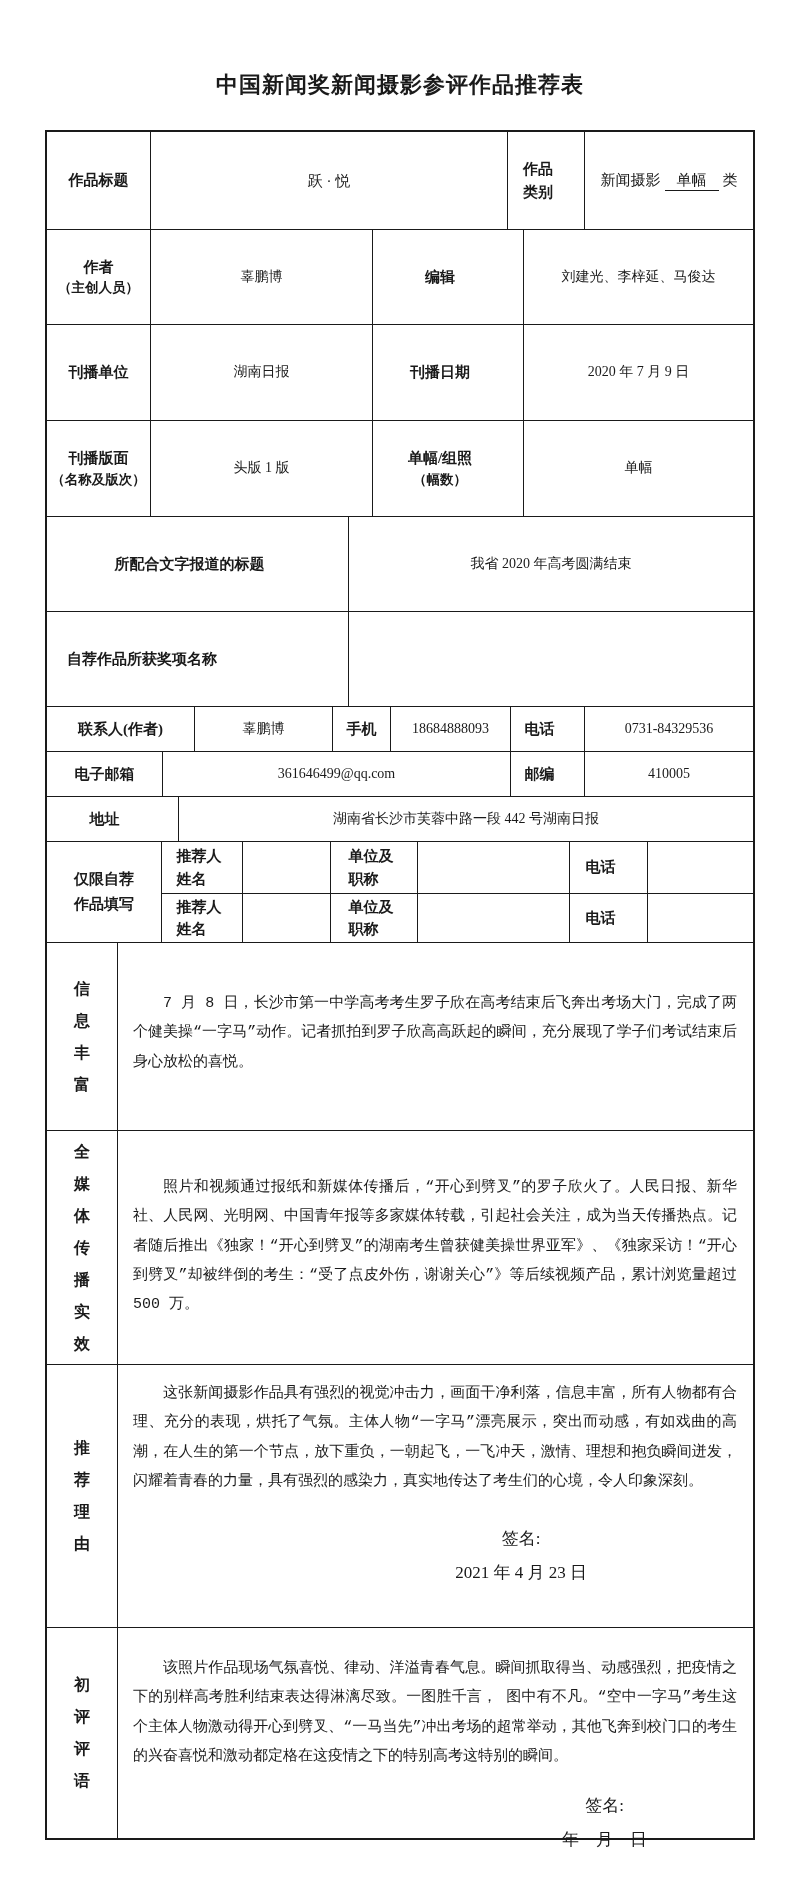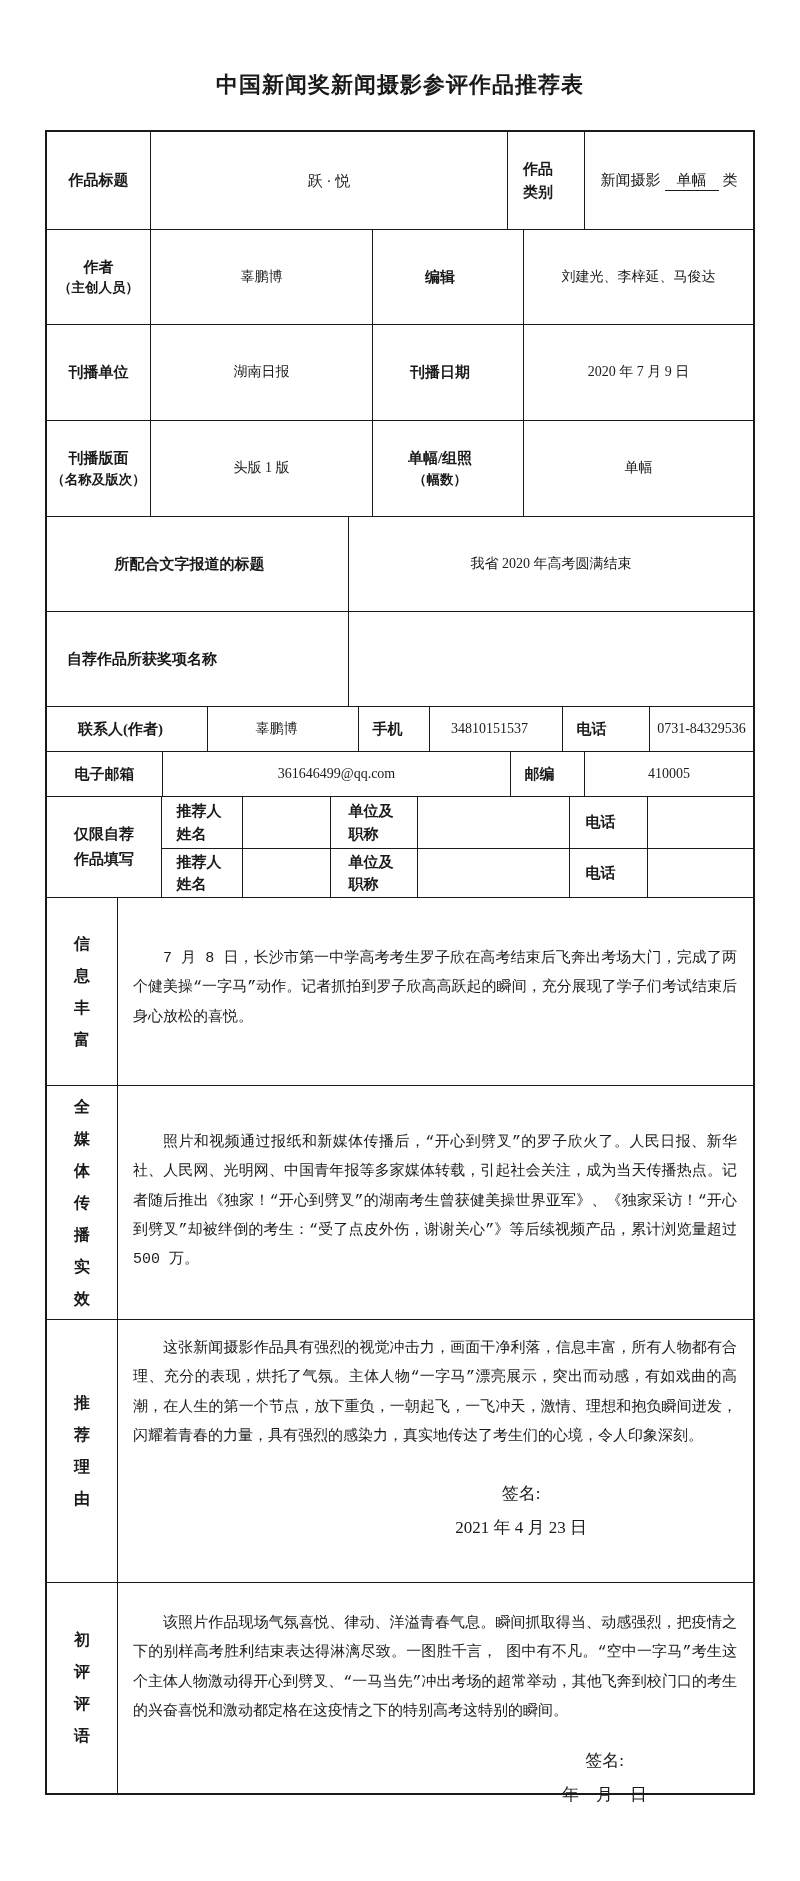--- a/index.html
+++ b/index.html
@@ -39,21 +39,21 @@
   .sublabel { font-weight: bold; font-size: 13.5px; line-height: 1.5; }
   .value { font-size: 14px; line-height: 1.6; }
   .value-lg { font-size: 15px; }
   .wrap2 { width: 2.2em; word-break: break-all; margin: 0 auto; }
   .wrap4 { width: 4.4em; word-break: break-all; margin: 0 auto; line-height: 1.7; }
   .wrap3l { width: 3.4em; word-break: break-all; text-align: left; line-height: 1.5; }
   .left-align { align-items: flex-start; text-align: left; padding-left: 20px; }
   
   .h-r1 { height: 97px; }  .h-r2 { height: 95px; }  .h-r3 { height: 96px; }
   .h-r4 { height: 96px; }  .h-r5 { height: 95px; }  .h-r6 { height: 95px; }
-  .h-r7 { height: 45px; gap: 13px; }  .h-r8 { height: 45px; justify-content: flex-end; }  .h-r9 { height: 45px; }
+  .h-r7 { height: 45px; }  .h-r8 { height: 45px; justify-content: flex-end; }  .h-r9 { height: 45px; }
   .h-r11 { height: 188px; } .h-r12 { height: 234px; } .h-r13 { height: 263px; } .h-r14 { height: 211px; }
   
   .cat-value { flex-direction: row; font-size: 15px; }
   .u-line { border-bottom: 1px solid #1a1a1a; padding: 0 12px; margin: 0 4px; }
   
   .r10-right { flex: 1 1 auto; display: flex; flex-direction: column; border-left: 1px solid #1a1a1a; }
   .subrow { display: flex; flex: 1 1 auto; }
   .subrow + .subrow { border-top: 1px solid #1a1a1a; }
   .subrow .cell:first-child { border-left: none; }
   .h-r10a { height: 51px; } .h-r10b { height: 49px; }
@@ -159,32 +159,36 @@
 
     <div class="row h-r6">
       <div class="cell w285 label left-align">自荐作品所获奖项名称</div>
       <div class="cell grow value"></div>
     </div>
 
     <div class="row h-r7">
       <div class="cell w147 label">联系人(作者)</div>
       <div class="cell w138 value">辜鹏博</div>
       <div class="cell w58 label">手机</div>
-      <div class="cell w120 value">34810151537</div>
+      <div class="cell w120 value">18684888093</div>
       <div class="cell w58 label">电话</div>
       <div class="cell grow value">0731-84329536</div>
     </div>
 
     <div class="row h-r8">
       <div class="cell w115 label">电子邮箱</div>
       <div class="cell w348 value">361646499@qq.com</div>
       <div class="cell w58 label">邮编</div>
       <div class="cell grow value">410005</div>
     </div>
 
+    <div class="row h-r9">
+      <div class="cell w115 label">地址</div>
+      <div class="cell grow value">湖南省长沙市芙蓉中路一段 442 号湖南日报</div>
+    </div>
 
     <div class="row">
       <div class="cell w114 label">
         <span class="wrap4">仅限自荐作品填写</span>
       </div>
       <div class="r10-right">
         <div class="subrow h-r10a">
           <div class="cell w80 label">
             <span class="wrap3l">推荐人姓名</span>
           </div>

